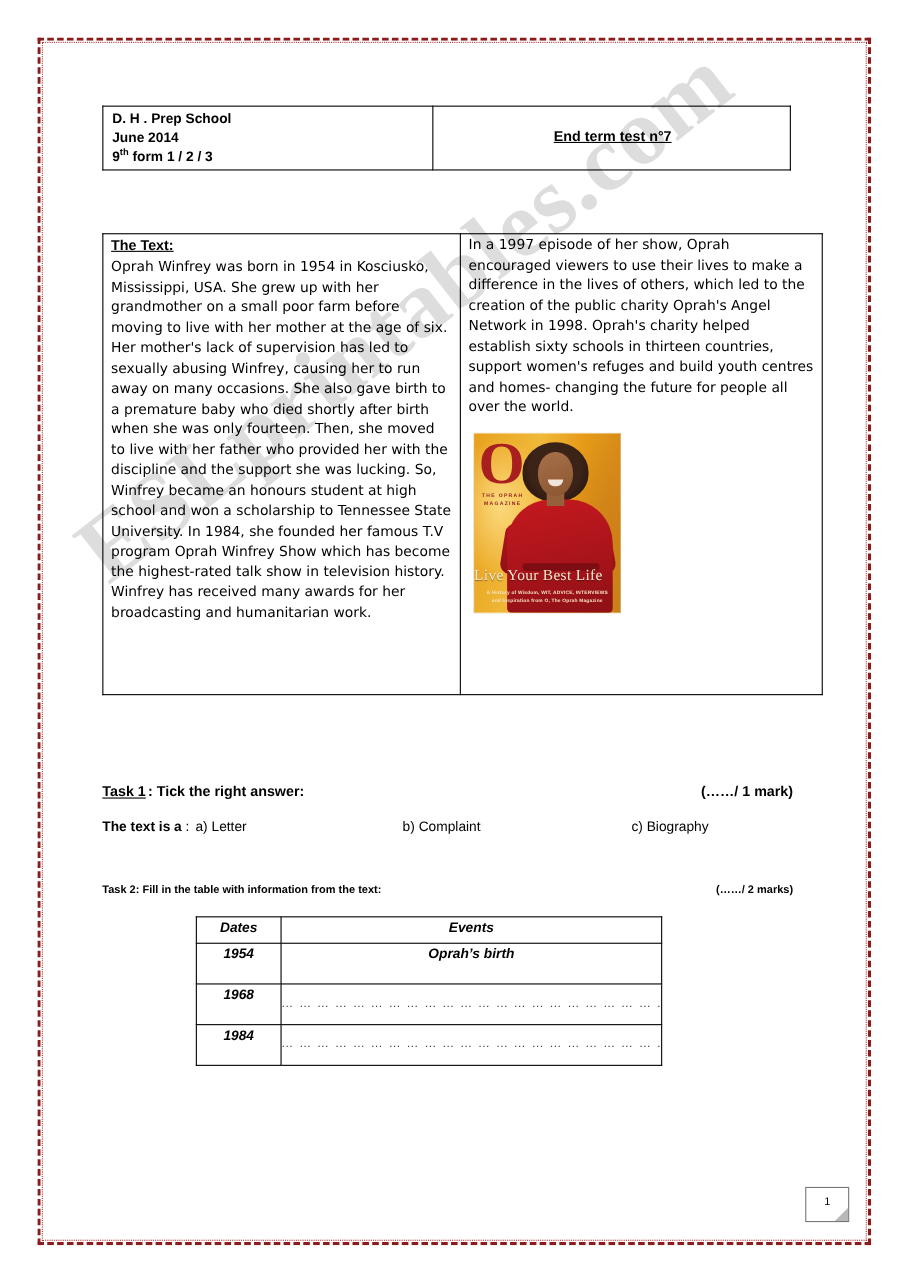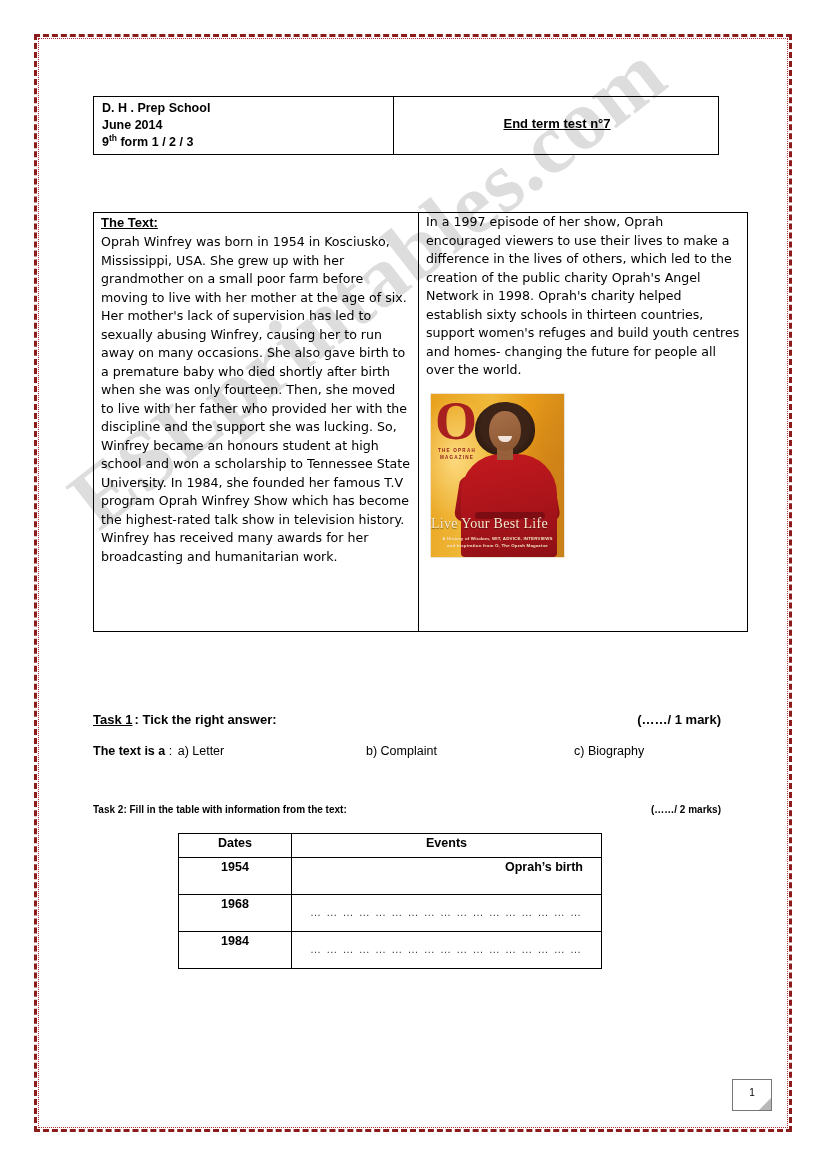--- a/index.html
+++ b/index.html
@@ -323,27 +323,28 @@
     top: 833px;
     width: 424px;
     border-collapse: collapse;
     table-layout: fixed;
   }
   #events-table th, #events-table td {
     border: 1.3px solid #000;
     font-size: 12.5px;
     font-weight: bold;
     color: #000;
-    padding: 2px 18px;
+    padding: 2px 0;
     vertical-align: top;
+    font-style: italic;
   }
   #events-table th { text-align: center; height: 19px; }
   #events-table .col-dates { width: 76px; text-align: center; }
   #events-table td.cell-date { text-align: center; height: 32px; }
-  #events-table td.cell-event { text-align: right; }
+  #events-table td.cell-event { text-align: center; }
   .dotrow {
     display: block;
     margin-top: 9px;
     font-weight: normal;
     color: #3a3a3a;
     letter-spacing: 1.1px;
     font-size: 11px;
     white-space: nowrap;
     overflow: hidden;
   }

